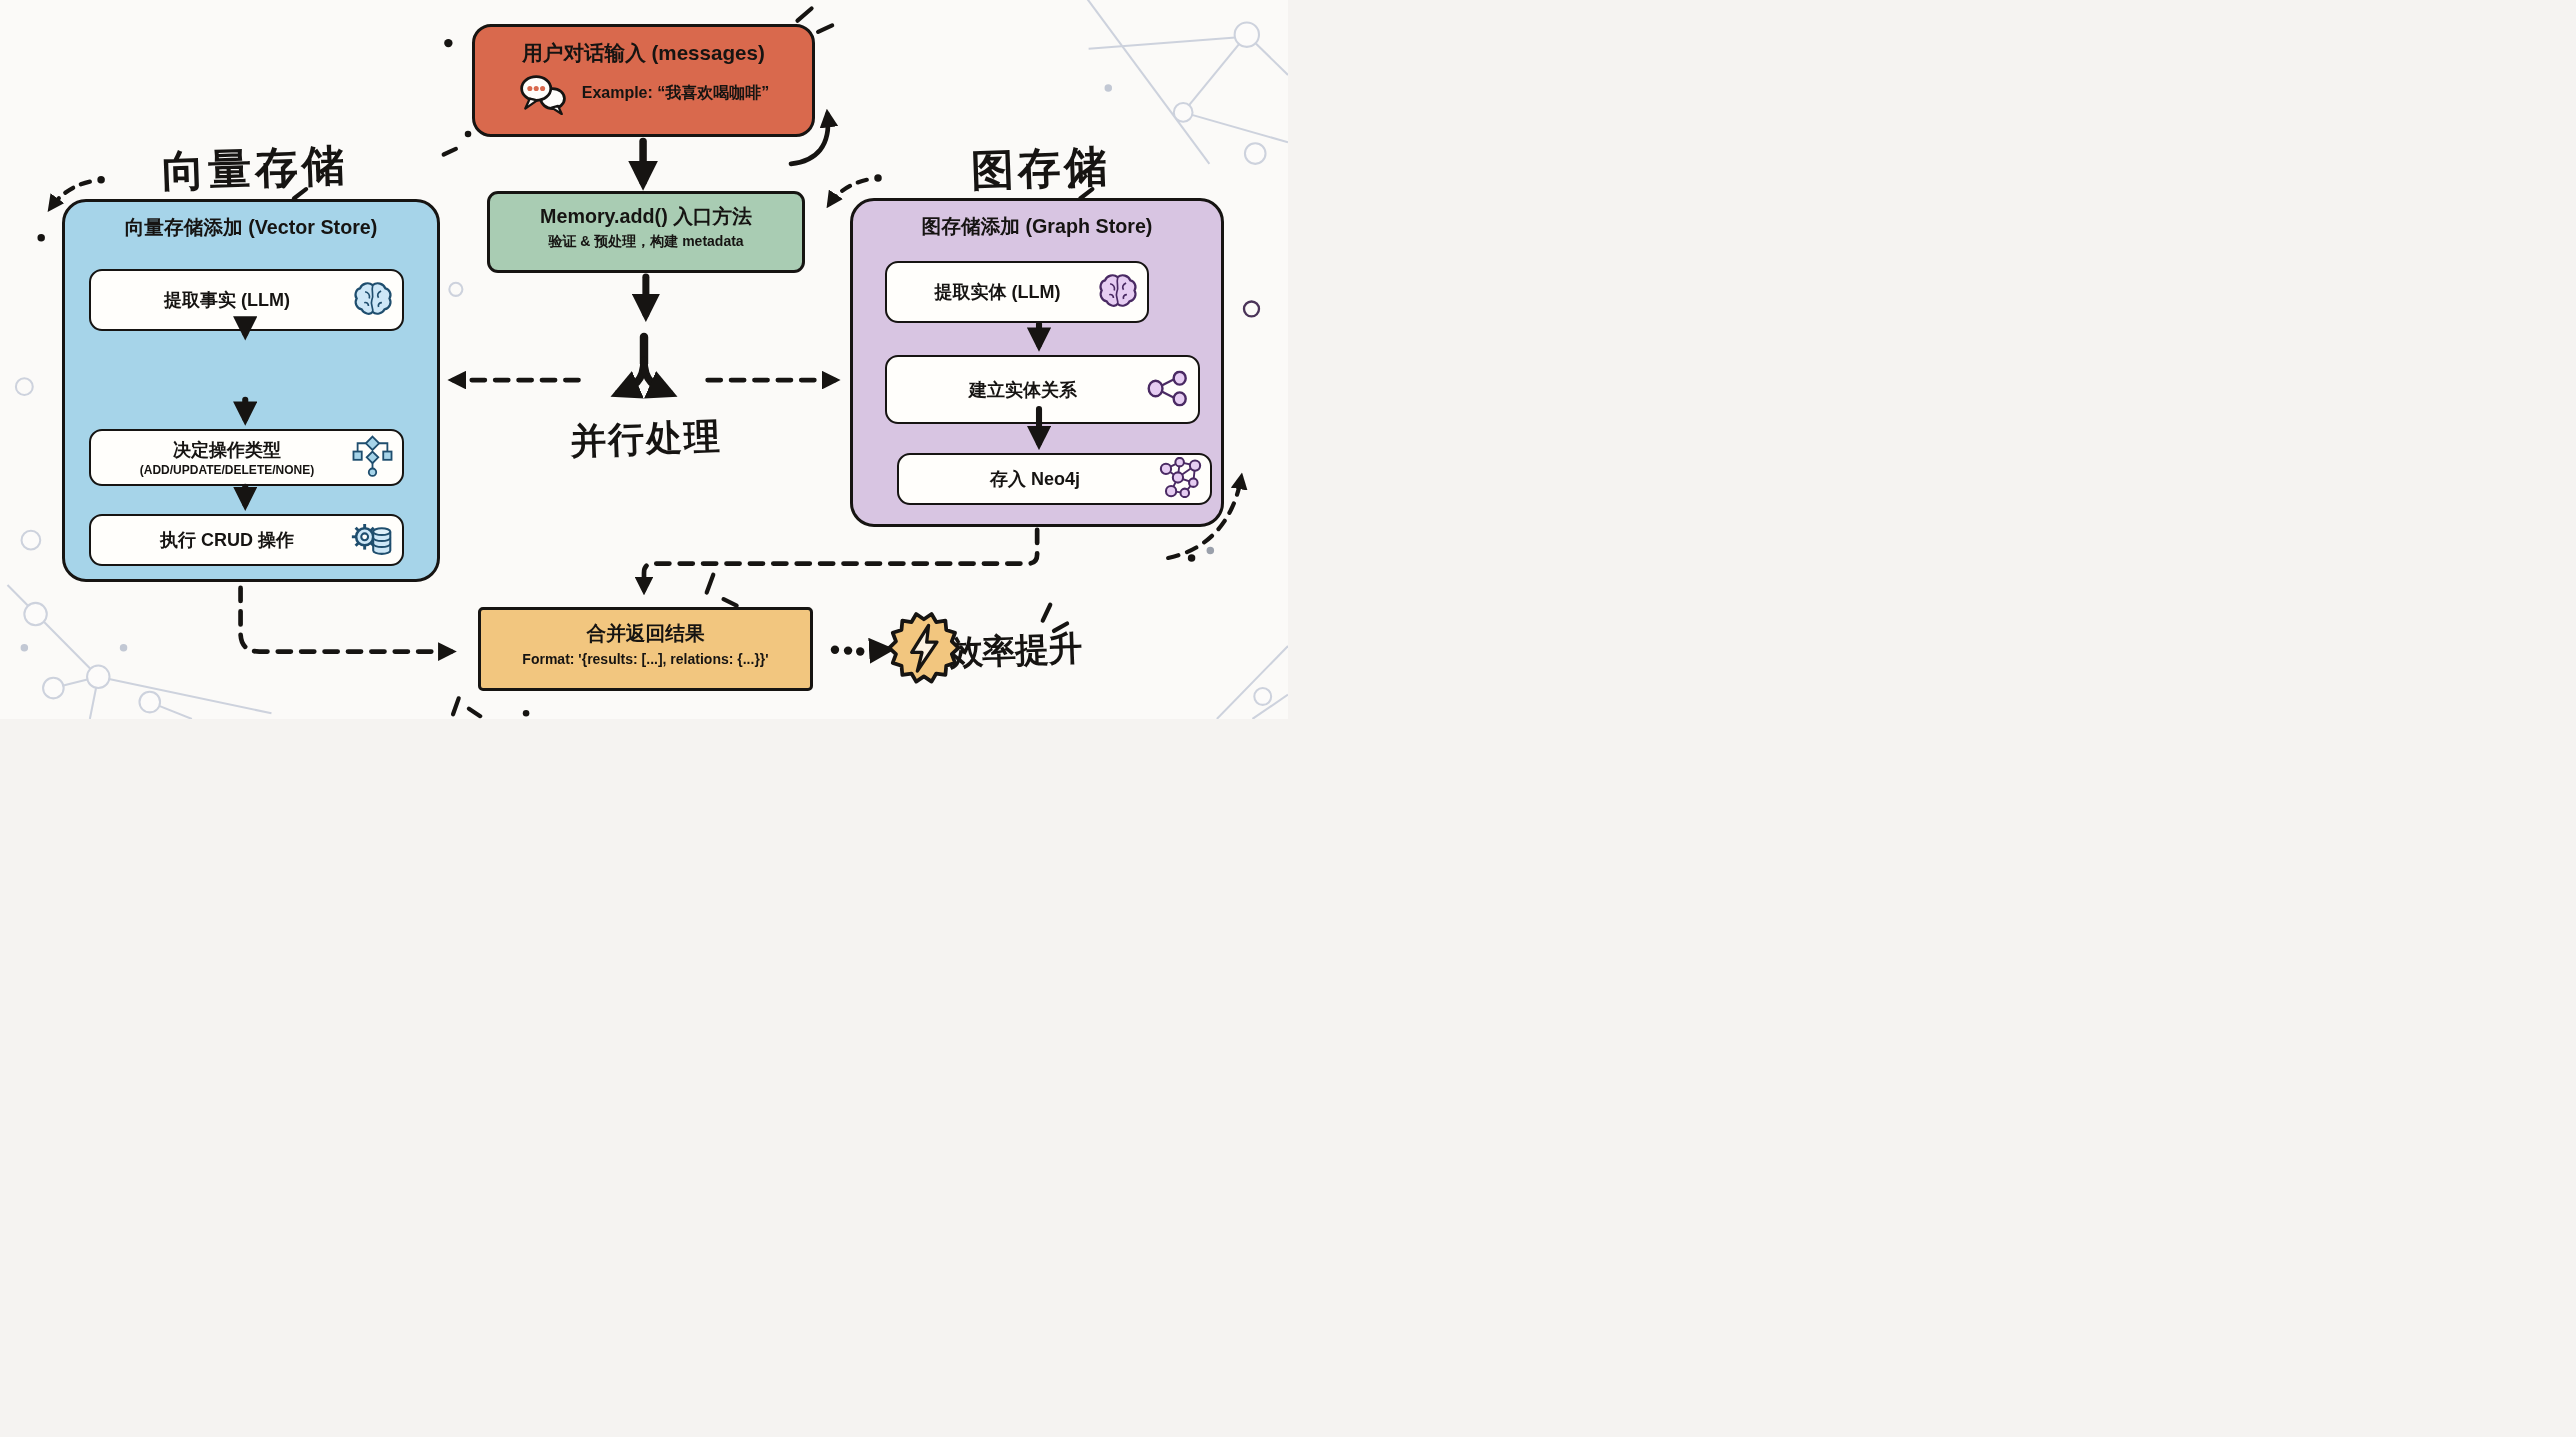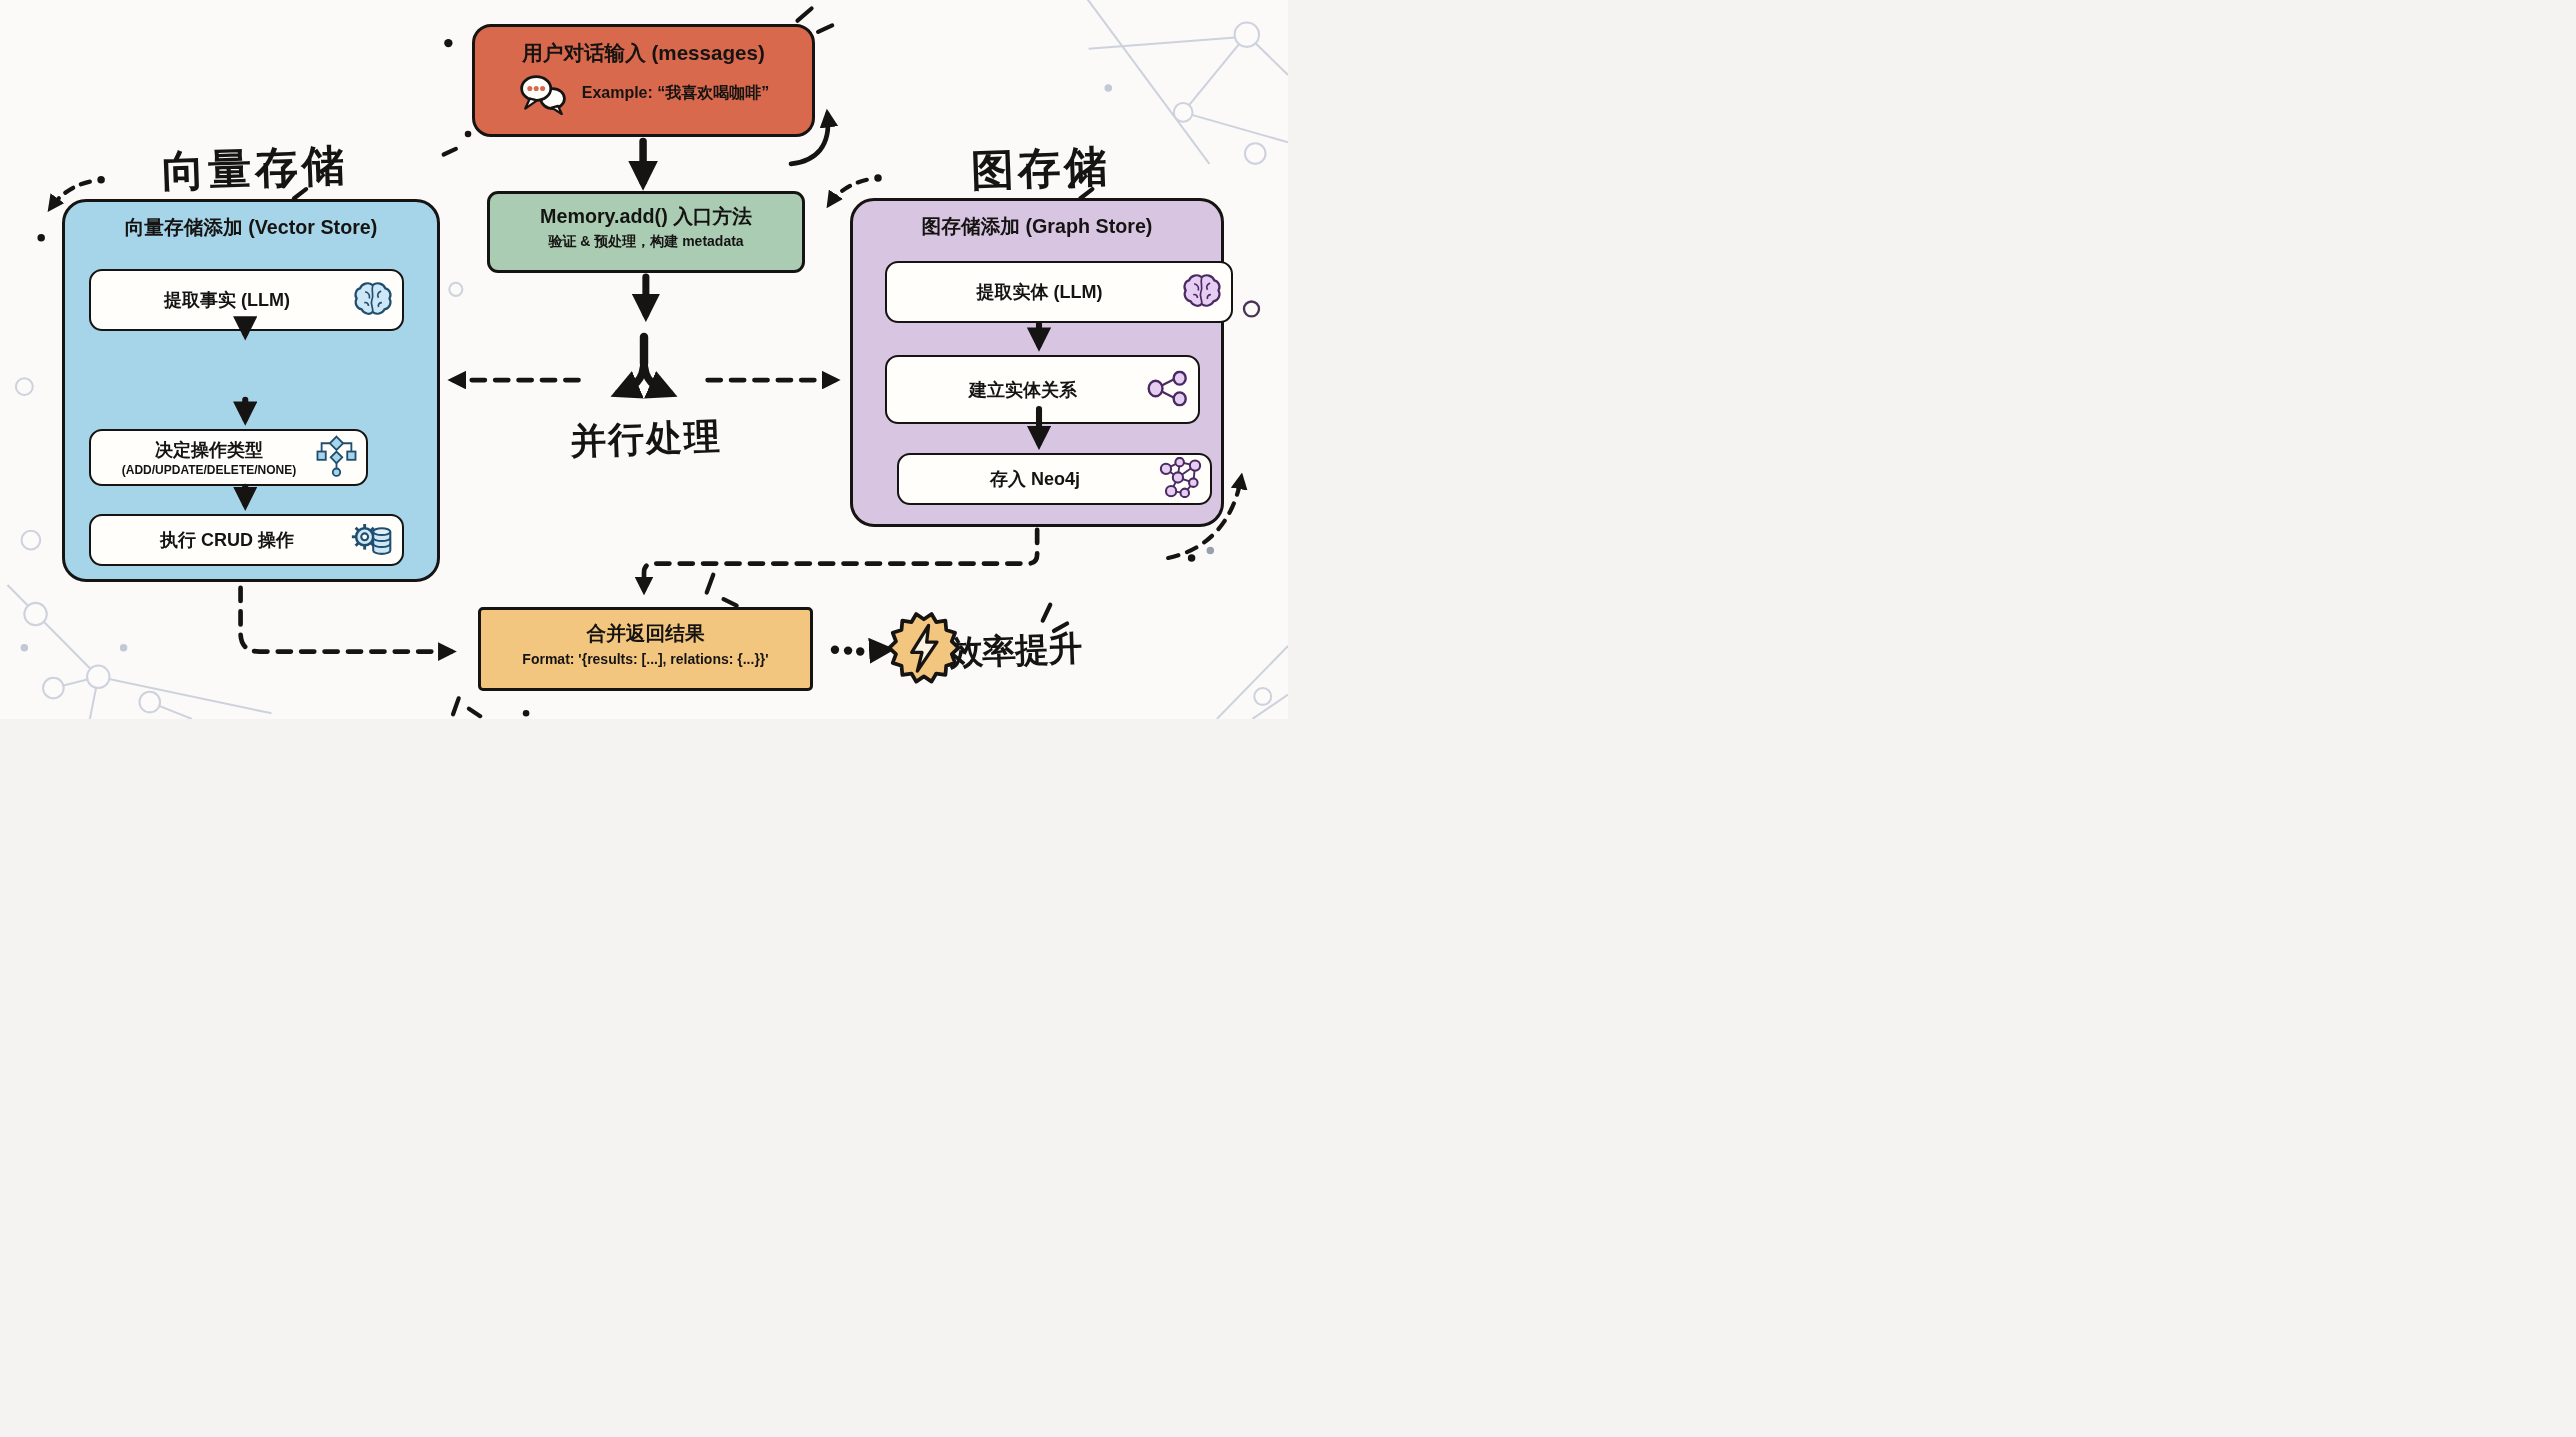--- a/index.html
+++ b/index.html
@@ -103,21 +103,21 @@
     <div class="panel-header">向量存储添加 (Vector Store)</div>
     <div class="step" style="left:24px;top:67px;width:315px;height:62px;">
       <div class="step-title">提取事实 (LLM)</div>
       <span class="icon">
         <svg width="41" height="37" viewBox="0 0 48 44">
           <path d="M23,6 C18,2 10,4 8,10 C3,11 1,18 4,22 C1,27 4,34 10,35 C12,40 20,42 23,38 C27,42 35,40 37,35 C43,34 46,27 43,22 C46,17 43,11 38,10 C36,4 28,2 23,6 Z" fill="#cde7f7" stroke="#1f4e6e" stroke-width="2.6"></path>
           <path d="M23,7 C21,14 25,18 22,24 C20,29 24,33 23,38 M14,14 C18,15 20,18 19,22 M33,13 C29,15 28,18 30,21 M13,27 C16,26 18,28 18,31 M34,27 C31,27 29,29 30,32" fill="none" stroke="#1f4e6e" stroke-width="2"></path>
         </svg>
       </span>
     </div>
-    <div class="step" style="left:24px;top:227px;width:279px;height:57px;">
+    <div class="step" style="left:24px;top:227px;width:315px;height:57px;">
       <div class="step-title">决定操作类型</div>
       <div class="step-sub">(ADD/UPDATE/DELETE/NONE)</div>
       <span class="icon">
         <svg width="43" height="45" viewBox="0 0 52 52">
           <path d="M18,10 H8 V20 M34,10 H44 V20 M26,34 V41" fill="none" stroke="#1f4e6e" stroke-width="2.2"></path>
           <polygon points="26,2 34,10 26,18 18,10" fill="#a6d4e9" stroke="#1f4e6e" stroke-width="2.2"></polygon>
           <rect x="3" y="20" width="10" height="10" fill="#a6d4e9" stroke="#1f4e6e" stroke-width="2.2"></rect>
           <rect x="39" y="20" width="10" height="10" fill="#a6d4e9" stroke="#1f4e6e" stroke-width="2.2"></rect>
           <polygon points="26,20 33,27 26,34 19,27" fill="#a6d4e9" stroke="#1f4e6e" stroke-width="2.2"></polygon>
           <circle cx="26" cy="45" r="4.5" fill="#a6d4e9" stroke="#1f4e6e" stroke-width="2.2"></circle>
@@ -145,21 +145,21 @@
             <ellipse cx="38" cy="16" rx="10" ry="4" fill="#dff0fa" stroke="#1f4e6e" stroke-width="2.4"></ellipse>
             <path d="M28,23 A10,4 0 0 0 48,23 M28,30 A10,4 0 0 0 48,30" fill="none" stroke="#1f4e6e" stroke-width="2.2"></path>
           </g>
         </svg>
       </span>
     </div>
   </div>
 
   <div class="box panel purple">
     <div class="panel-header">图存储添加 (Graph Store)</div>
-    <div class="step" style="left:32px;top:60px;width:348px;height:62px;">
+    <div class="step" style="left:32px;top:60px;width:264px;height:62px;">
       <div class="step-title">提取实体 (LLM)</div>
       <span class="icon">
         <svg width="41" height="37" viewBox="0 0 48 44">
           <path d="M23,6 C18,2 10,4 8,10 C3,11 1,18 4,22 C1,27 4,34 10,35 C12,40 20,42 23,38 C27,42 35,40 37,35 C43,34 46,27 43,22 C46,17 43,11 38,10 C36,4 28,2 23,6 Z" fill="#e6cdf2" stroke="#4a2a63" stroke-width="2.6"></path>
           <path d="M23,7 C21,14 25,18 22,24 C20,29 24,33 23,38 M14,14 C18,15 20,18 19,22 M33,13 C29,15 28,18 30,21 M13,27 C16,26 18,28 18,31 M34,27 C31,27 29,29 30,32" fill="none" stroke="#4a2a63" stroke-width="2"></path>
         </svg>
       </span>
     </div>
     <div class="step" style="left:32px;top:154px;width:315px;height:69px;">
       <div class="step-title">建立实体关系</div>

